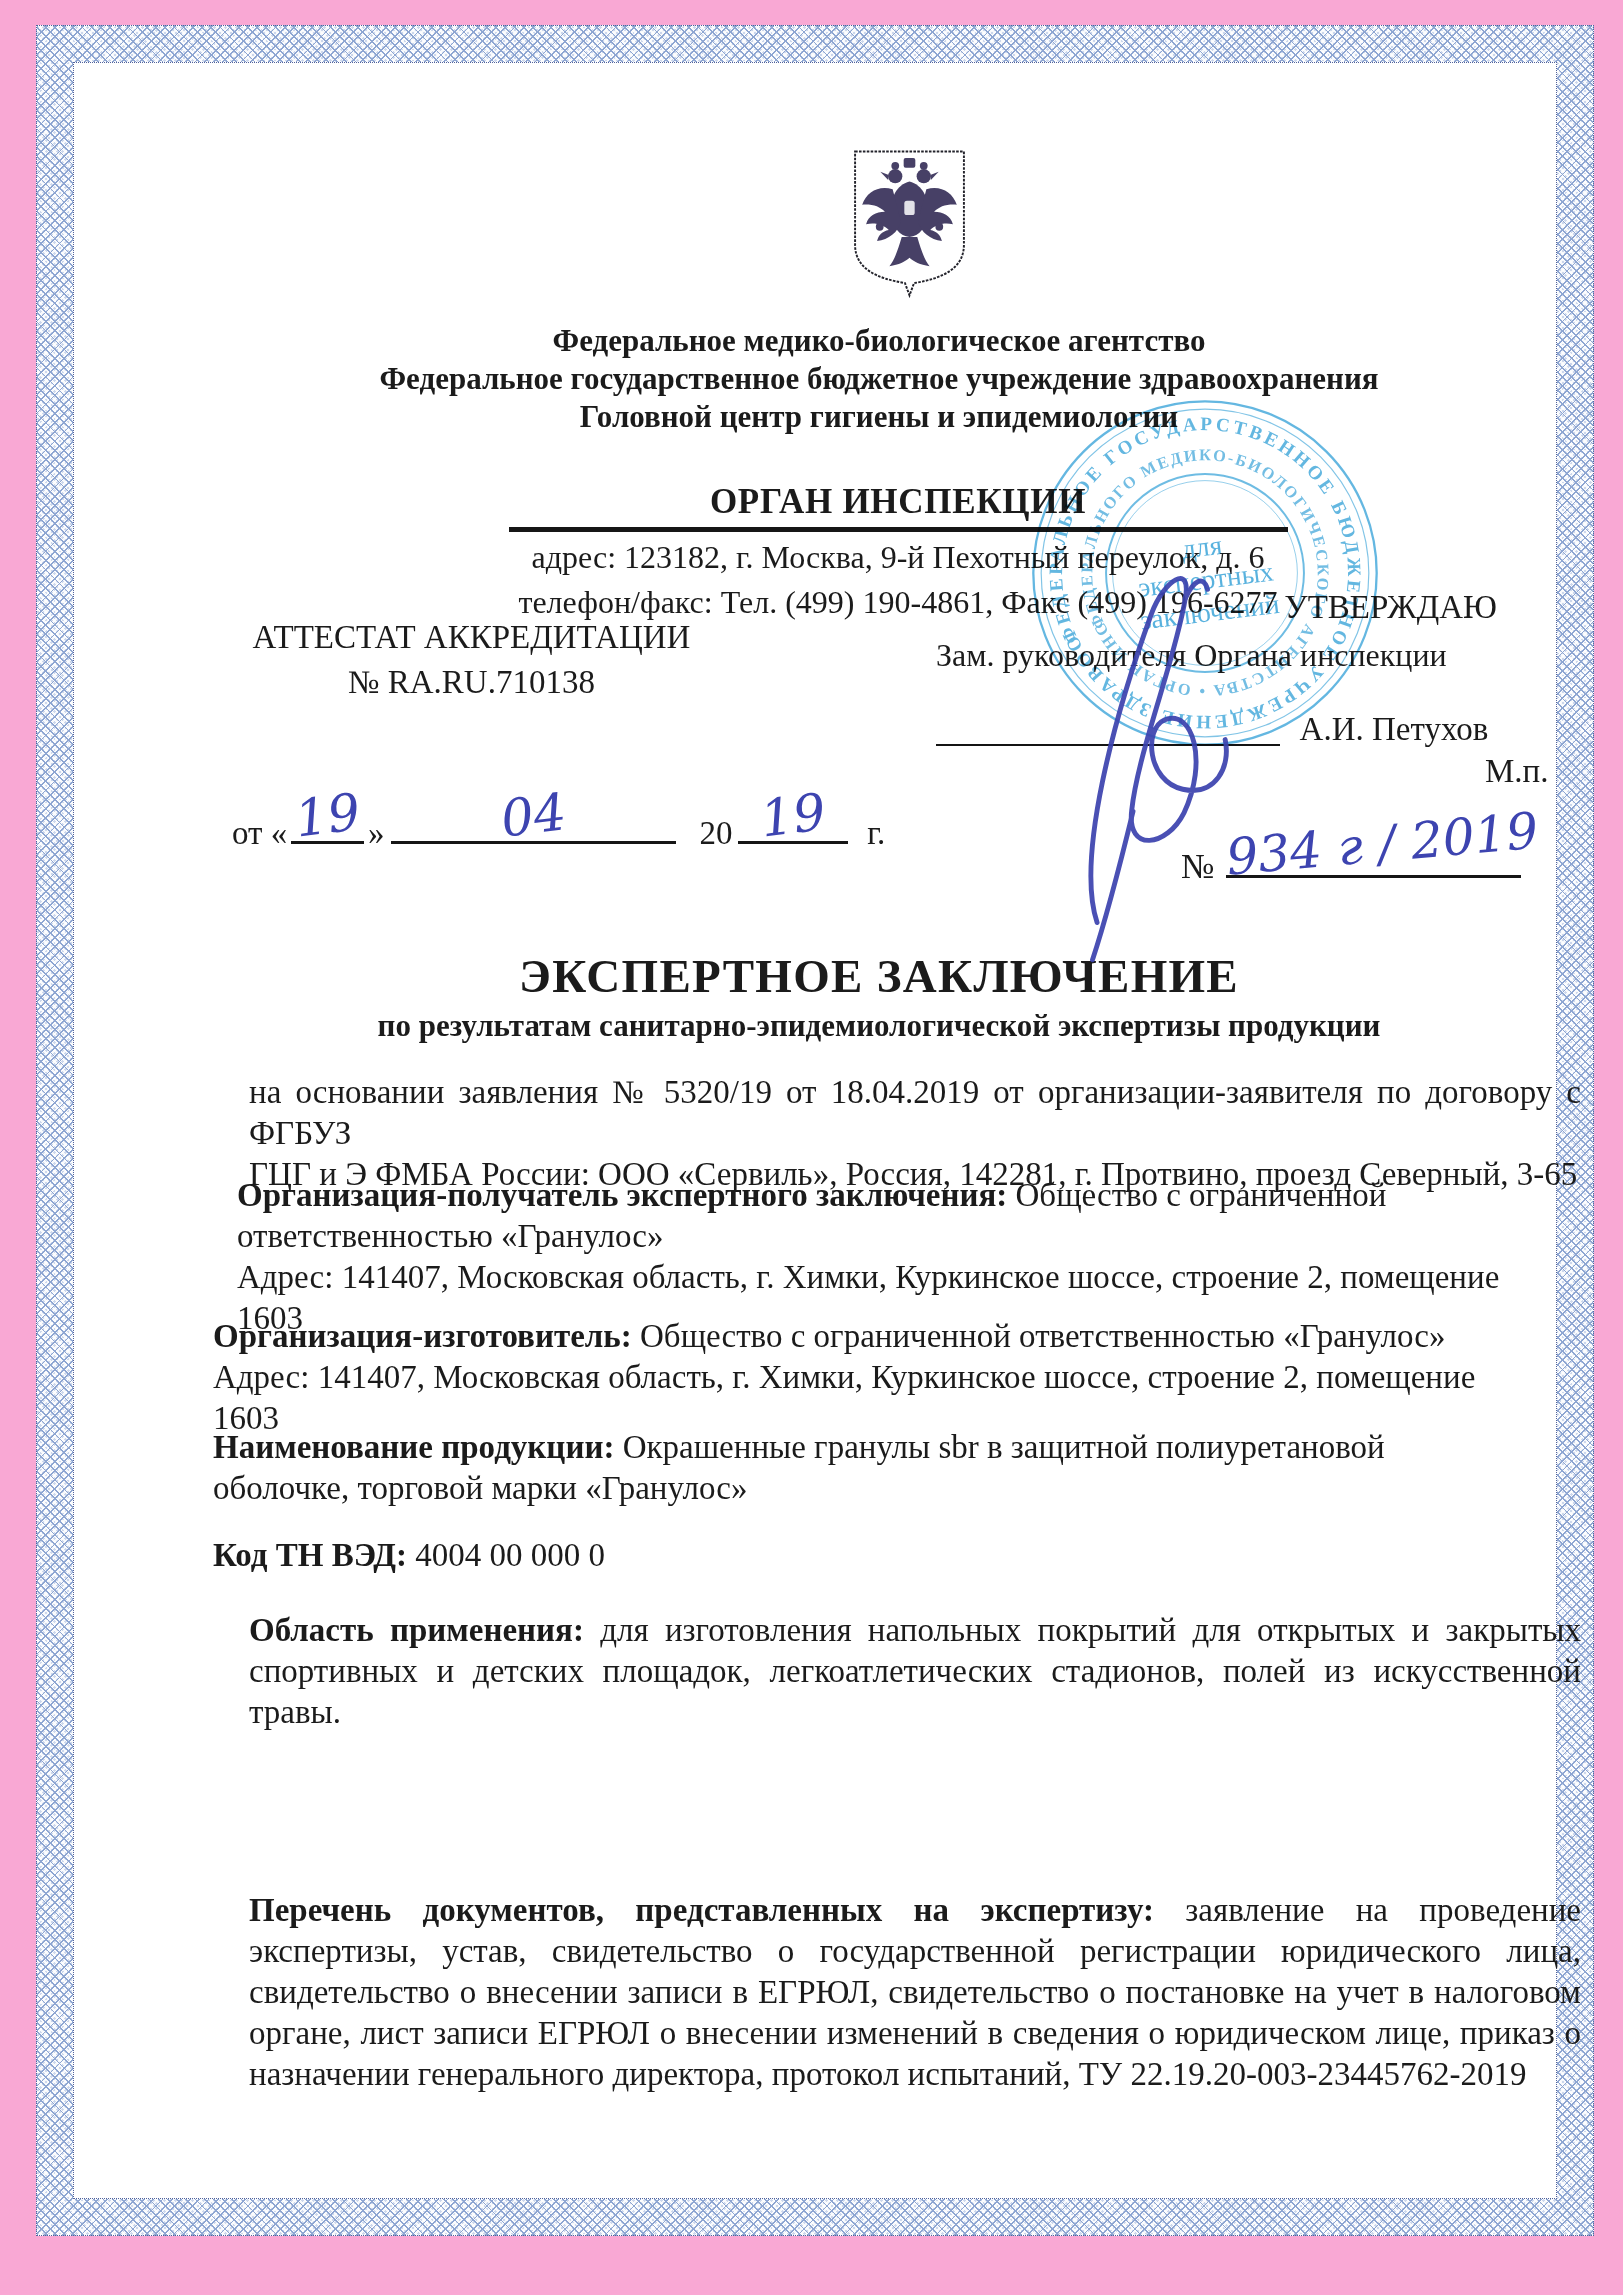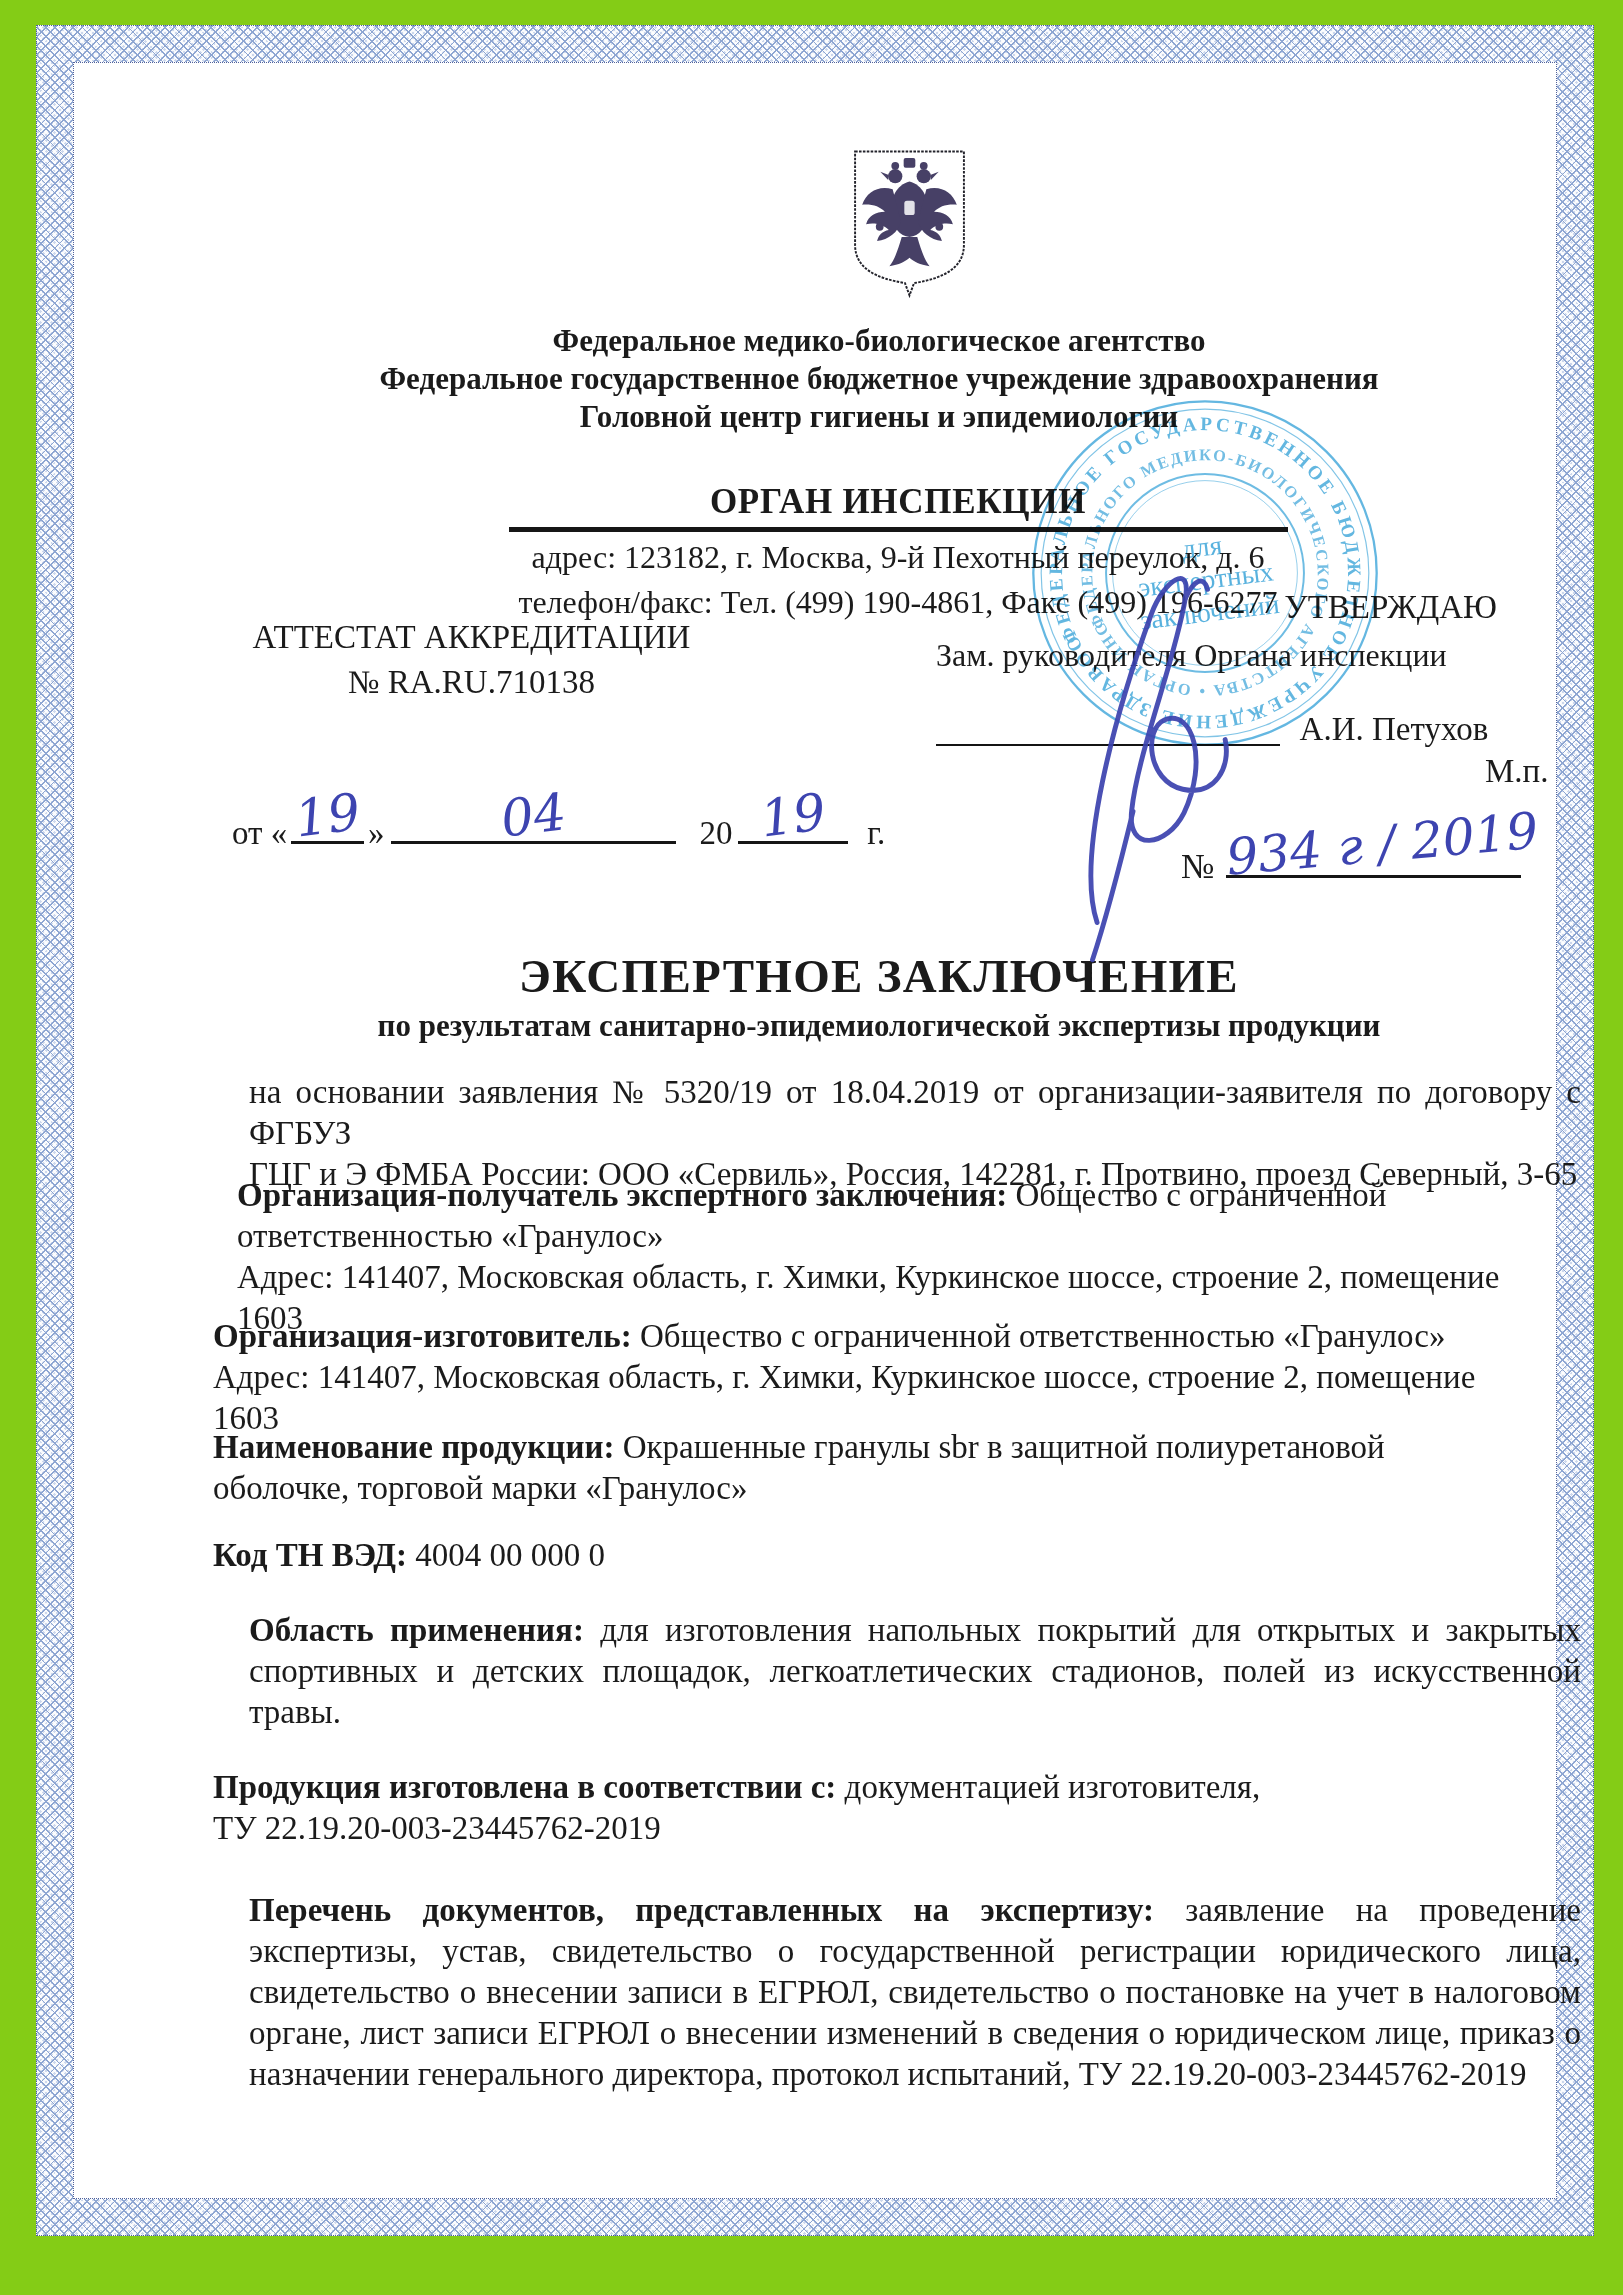--- a/index.html
+++ b/index.html
@@ -1,16 +1,16 @@
 <!DOCTYPE html>
 <html style="font-size:10.5px"><head>
 <meta charset="utf-8">
 <style>
   html,body{margin:0;padding:0;background:#ffffff;}
-  .page{position:relative;width:1623px;height:2295px;background:#84cc16;overflow:hidden;
+  .page{position:relative;width:1623px;height:2295px;background:#f9a8d4;overflow:hidden;
         font-family:"Liberation Serif","DejaVu Serif",serif;color:#1b1b1b;}
   
   .frame{position:absolute;left:36px;top:25px;width:1556px;height:2209px;z-index:1;
     background-color:#ccd7ec;
     background-image:
       repeating-linear-gradient(45deg,#8ea6d2 0 1.3px,transparent 1.3px 6.5px),
       repeating-linear-gradient(135deg,#8ea6d2 0 1.3px,transparent 1.3px 6.5px),
       repeating-linear-gradient(45deg,rgba(255,255,255,.85) 2.6px 4.6px,transparent 4.6px 6.5px),
       repeating-linear-gradient(135deg,rgba(255,255,255,.85) 2.6px 4.6px,transparent 4.6px 6.5px);
     border:1.3px dotted #51629c;}
@@ -146,22 +146,20 @@
     <p class="abs para just p1"><b></b><span>на основании заявления № 5320/19 от 18.04.2019 от организации-заявителя по договору с ФГБУЗ
 ГЦГ и Э ФМБА России: ООО «Сервиль», Россия, 142281, г. Протвино, проезд Северный, 3-65</span></p>
     <p class="abs para p2"><b>Организация-получатель экспертного заключения:</b><span>Общество с ограниченной ответственностью «Гранулос»
 Адрес: 141407, Московская область, г. Химки, Куркинское шоссе, строение 2, помещение 1603</span></p>
     <p class="abs para p3"><b>Организация-изготовитель:</b><span>Общество с ограниченной ответственностью «Гранулос»
 Адрес: 141407, Московская область, г. Химки, Куркинское шоссе, строение 2, помещение 1603</span></p>
     <p class="abs para p4"><b>Наименование продукции:</b><span>Окрашенные гранулы sbr в защитной полиуретановой
 оболочке, торговой марки «Гранулос»</span></p>
     <p class="abs para p5"><b>Код ТН ВЭД:</b><span>4004 00 000 0</span></p>
     <p class="abs para just p6"><b>Область применения:</b><span>для изготовления напольных покрытий для открытых и закрытых спортивных и детских площадок, легкоатлетических стадионов, полей из искусственной травы.</span></p>
-    <p class="abs para p7"><b>Продукция изготовлена в соответствии с:</b><span>документацией изготовителя,
-ТУ 22.19.20-003-23445762-2019</span></p>
     <p class="abs para just p8"><b>Перечень документов, представленных на экспертизу:</b><span>заявление на проведение экспертизы, устав, свидетельство о государственной регистрации юридического лица, свидетельство о внесении записи в ЕГРЮЛ, свидетельство о постановке на учет в налоговом органе, лист записи ЕГРЮЛ о внесении изменений в сведения о юридическом лице, приказ о назначении генерального директора, протокол испытаний, ТУ 22.19.20-003-23445762-2019</span></p>
 
     <svg class="stamp" viewBox="-293 -293 586 586">
       <g stroke="#3da5d9" fill="none">
         <circle r="262" stroke-width="3.5" opacity="0.8"></circle>
         <circle r="250" stroke-width="1.8" opacity="0.65"></circle>
         <circle r="151" stroke-width="3" opacity="0.75"></circle>
         <circle r="141" stroke-width="1.5" opacity="0.55"></circle>
       </g>
       <defs>

